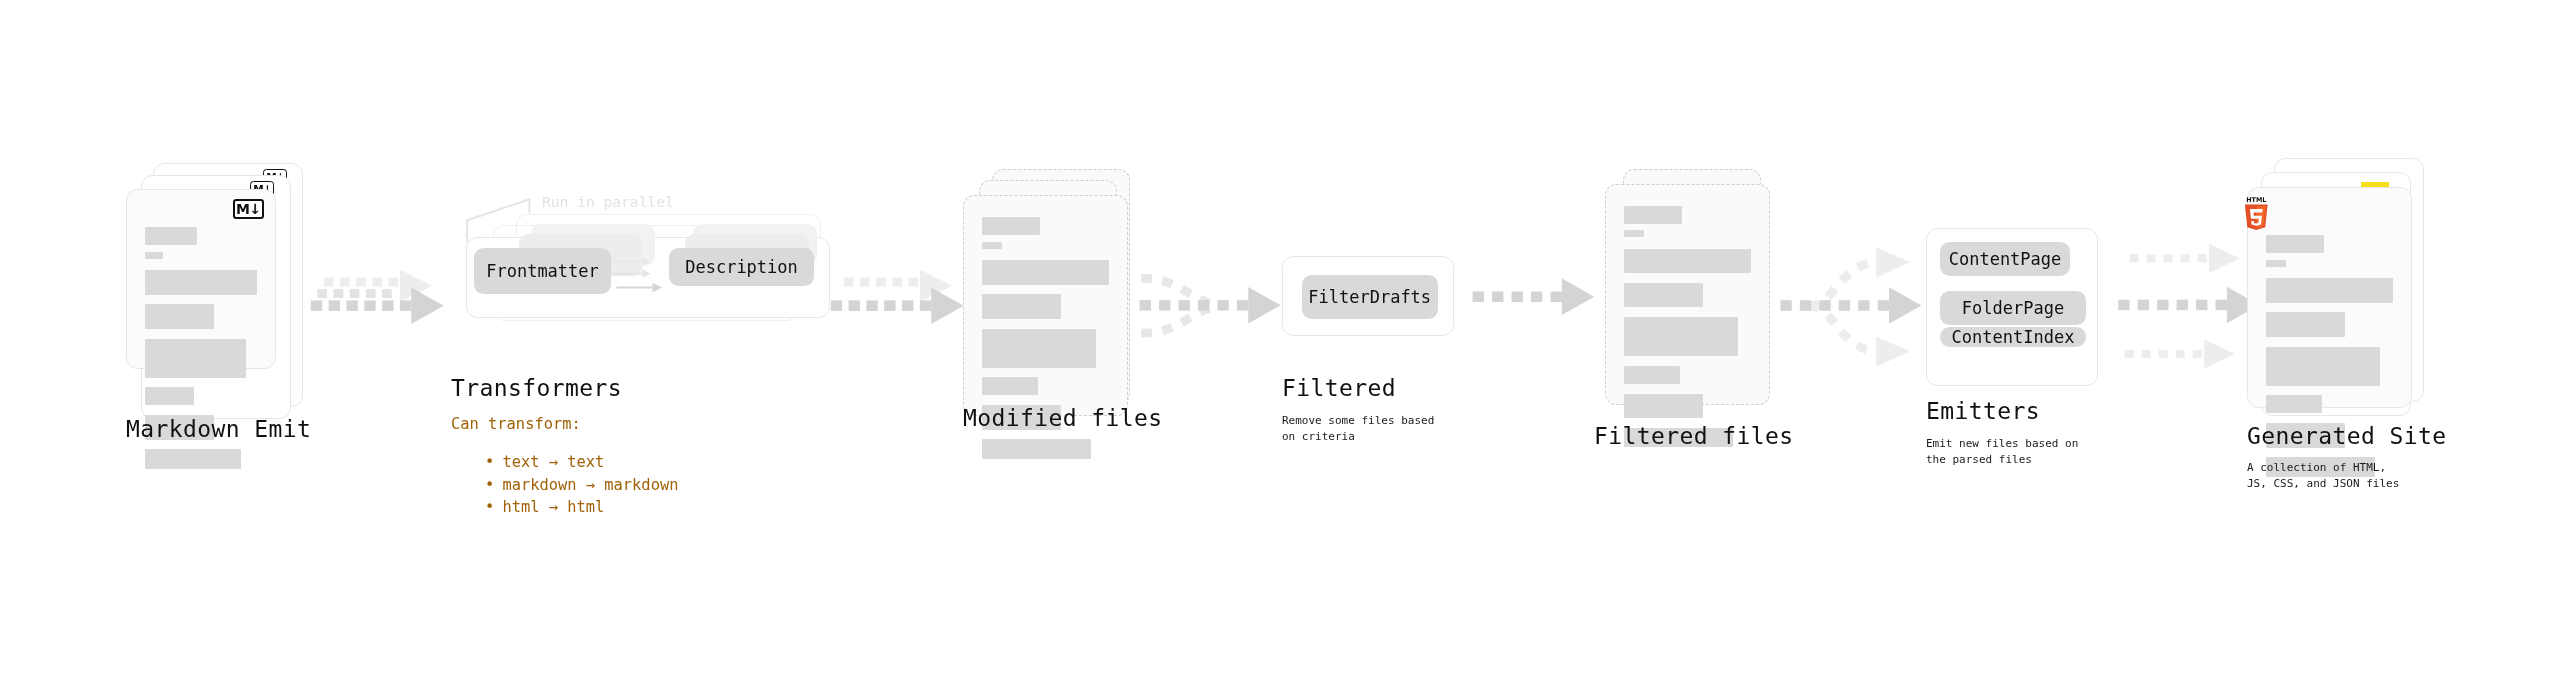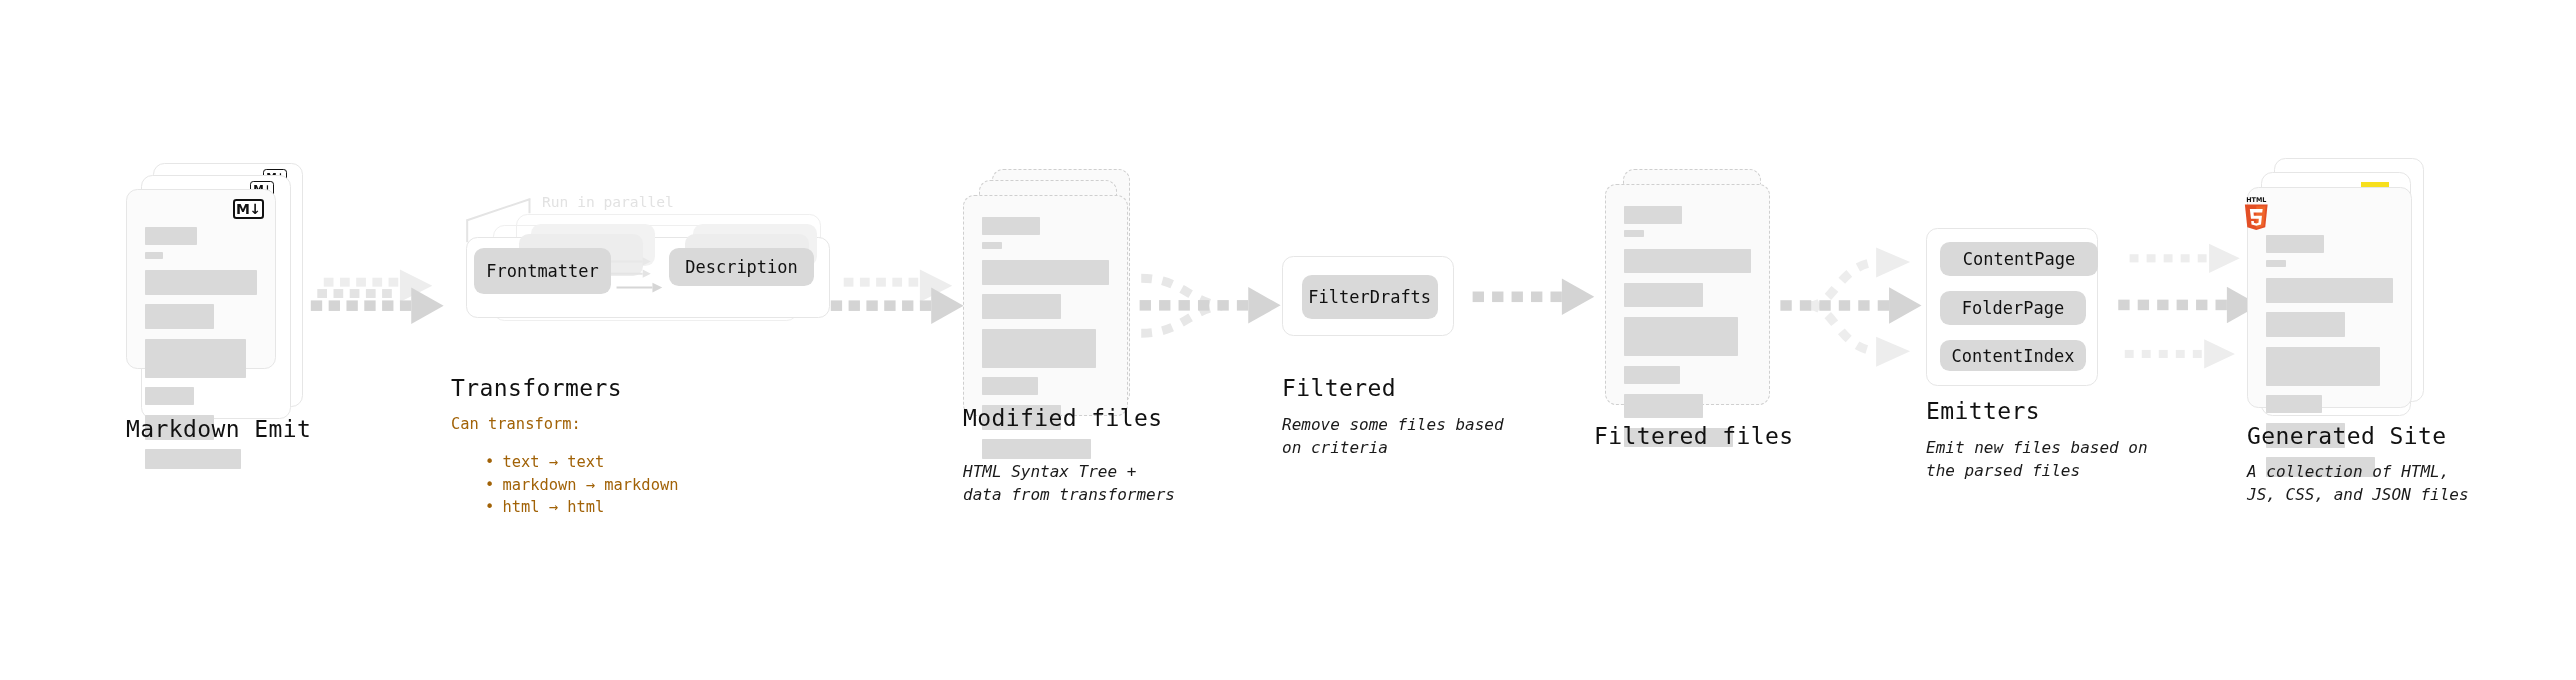--- a/index.html
+++ b/index.html
@@ -112,25 +112,24 @@
   
   .title {
     position: absolute;
     font-size: 23px;
     letter-spacing: 0.4px;
     color: #111;
     white-space: nowrap;
   }
   .subtitle {
     position: absolute;
-    font-size: 16px;
+    font-size: 11px;
     line-height: 1.45;
     color: #1a1a1a;
     white-space: pre-line;
-    font-style: italic;
   }
   .bullets {
     position: absolute;
     font-size: 15.4px;
     line-height: 1.45;
     color: #a16207;
   }
   .bullets .lead { margin: 0 0 0 0; }
   .bullets ul { margin: 16px; padding-left: 18px; list-style: none; }
   .bullets li::before { content: "\2022"; margin-right: 8.1px; }
@@ -283,22 +282,20 @@
           <div class="bar" style="width: 100%; height: 24.4px; margin-bottom: 9.8px;"></div>
           <div class="bar" style="width: 62%; height: 24.4px; margin-bottom: 9.8px;"></div>
           <div class="bar" style="width: 90%; height: 39px; margin-bottom: 9.8px;"></div>
           <div class="bar" style="width: 44%; height: 18px; margin-bottom: 9.8px;"></div>
           <div class="bar" style="width: 62%; height: 24.4px; margin-bottom: 9.8px;"></div>
           <div class="bar" style="width: 86%; height: 19.5px; margin-bottom: 0px;"></div>
         </div>
     </div>
   </div>
   <div class="title" style="left:963px; top:405px;">Modified files</div>
-  <div class="subtitle" style="left:963px; top:460px;">HTML Syntax Tree +
-data from transformers</div>
 
   <svg class="abs" style="left:1138px; top:260px;" width="154" height="98" viewBox="0 0 190 120">
     <g stroke="#e7e7e7" stroke-width="11" stroke-dasharray="13 13" fill="none" stroke-linecap="butt">
       <path d="M 4 22 C 54 22, 64 52, 104 56"></path>
       <path d="M 4 90 C 54 90, 64 60, 104 56"></path>
     </g>
     <g fill="#d4d4d4">
       <rect x="2" y="49" width="14" height="13"></rect>
         <rect x="26" y="49" width="14" height="13"></rect>
       <rect x="50" y="49" width="14" height="13"></rect>
@@ -358,27 +355,27 @@
         <rect x="24" y="73" width="14" height="13"></rect>
       <rect x="48" y="73" width="14" height="13"></rect>
         <rect x="72" y="73" width="14" height="13"></rect>
       <rect x="96" y="73" width="14" height="13"></rect>
         <rect x="120" y="73" width="14" height="13"></rect>
       <polygon points="134,57 174,79.5 134,102"></polygon>
     </g>
   </svg>
 
   <div class="proc-box" style="left:1926px; top:228px; width:172px; height:158px;">
-    <div class="pill" style="left:13px; top:13px; width:158px; height:34px;">
+    <div class="pill" style="left:13px; top:13px; width:130px; height:34px;">
       <span>ContentPage</span>
     </div>
     <div class="pill" style="left:13px; top:62px; width:146px; height:34px;">
       <span>FolderPage</span>
     </div>
-    <div class="pill" style="left:13px; top:111px; width:146px; height:31px;">
+    <div class="pill" style="left:13px; top:98px; width:146px; height:20px;">
       <span>ContentIndex</span>
     </div>
   </div>
   <div class="title" style="left:1926px; top:398px;">Emitters</div>
   <div class="subtitle" style="left:1926px; top:436px;">Emit new files based on
 the parsed files</div>
 
   <svg class="abs" style="left:2113px; top:234px;" width="171" height="154" viewBox="0 0 210 190">
     <g fill="#ededed">
       <rect x="20" y="25" width="11" height="10"></rect>

